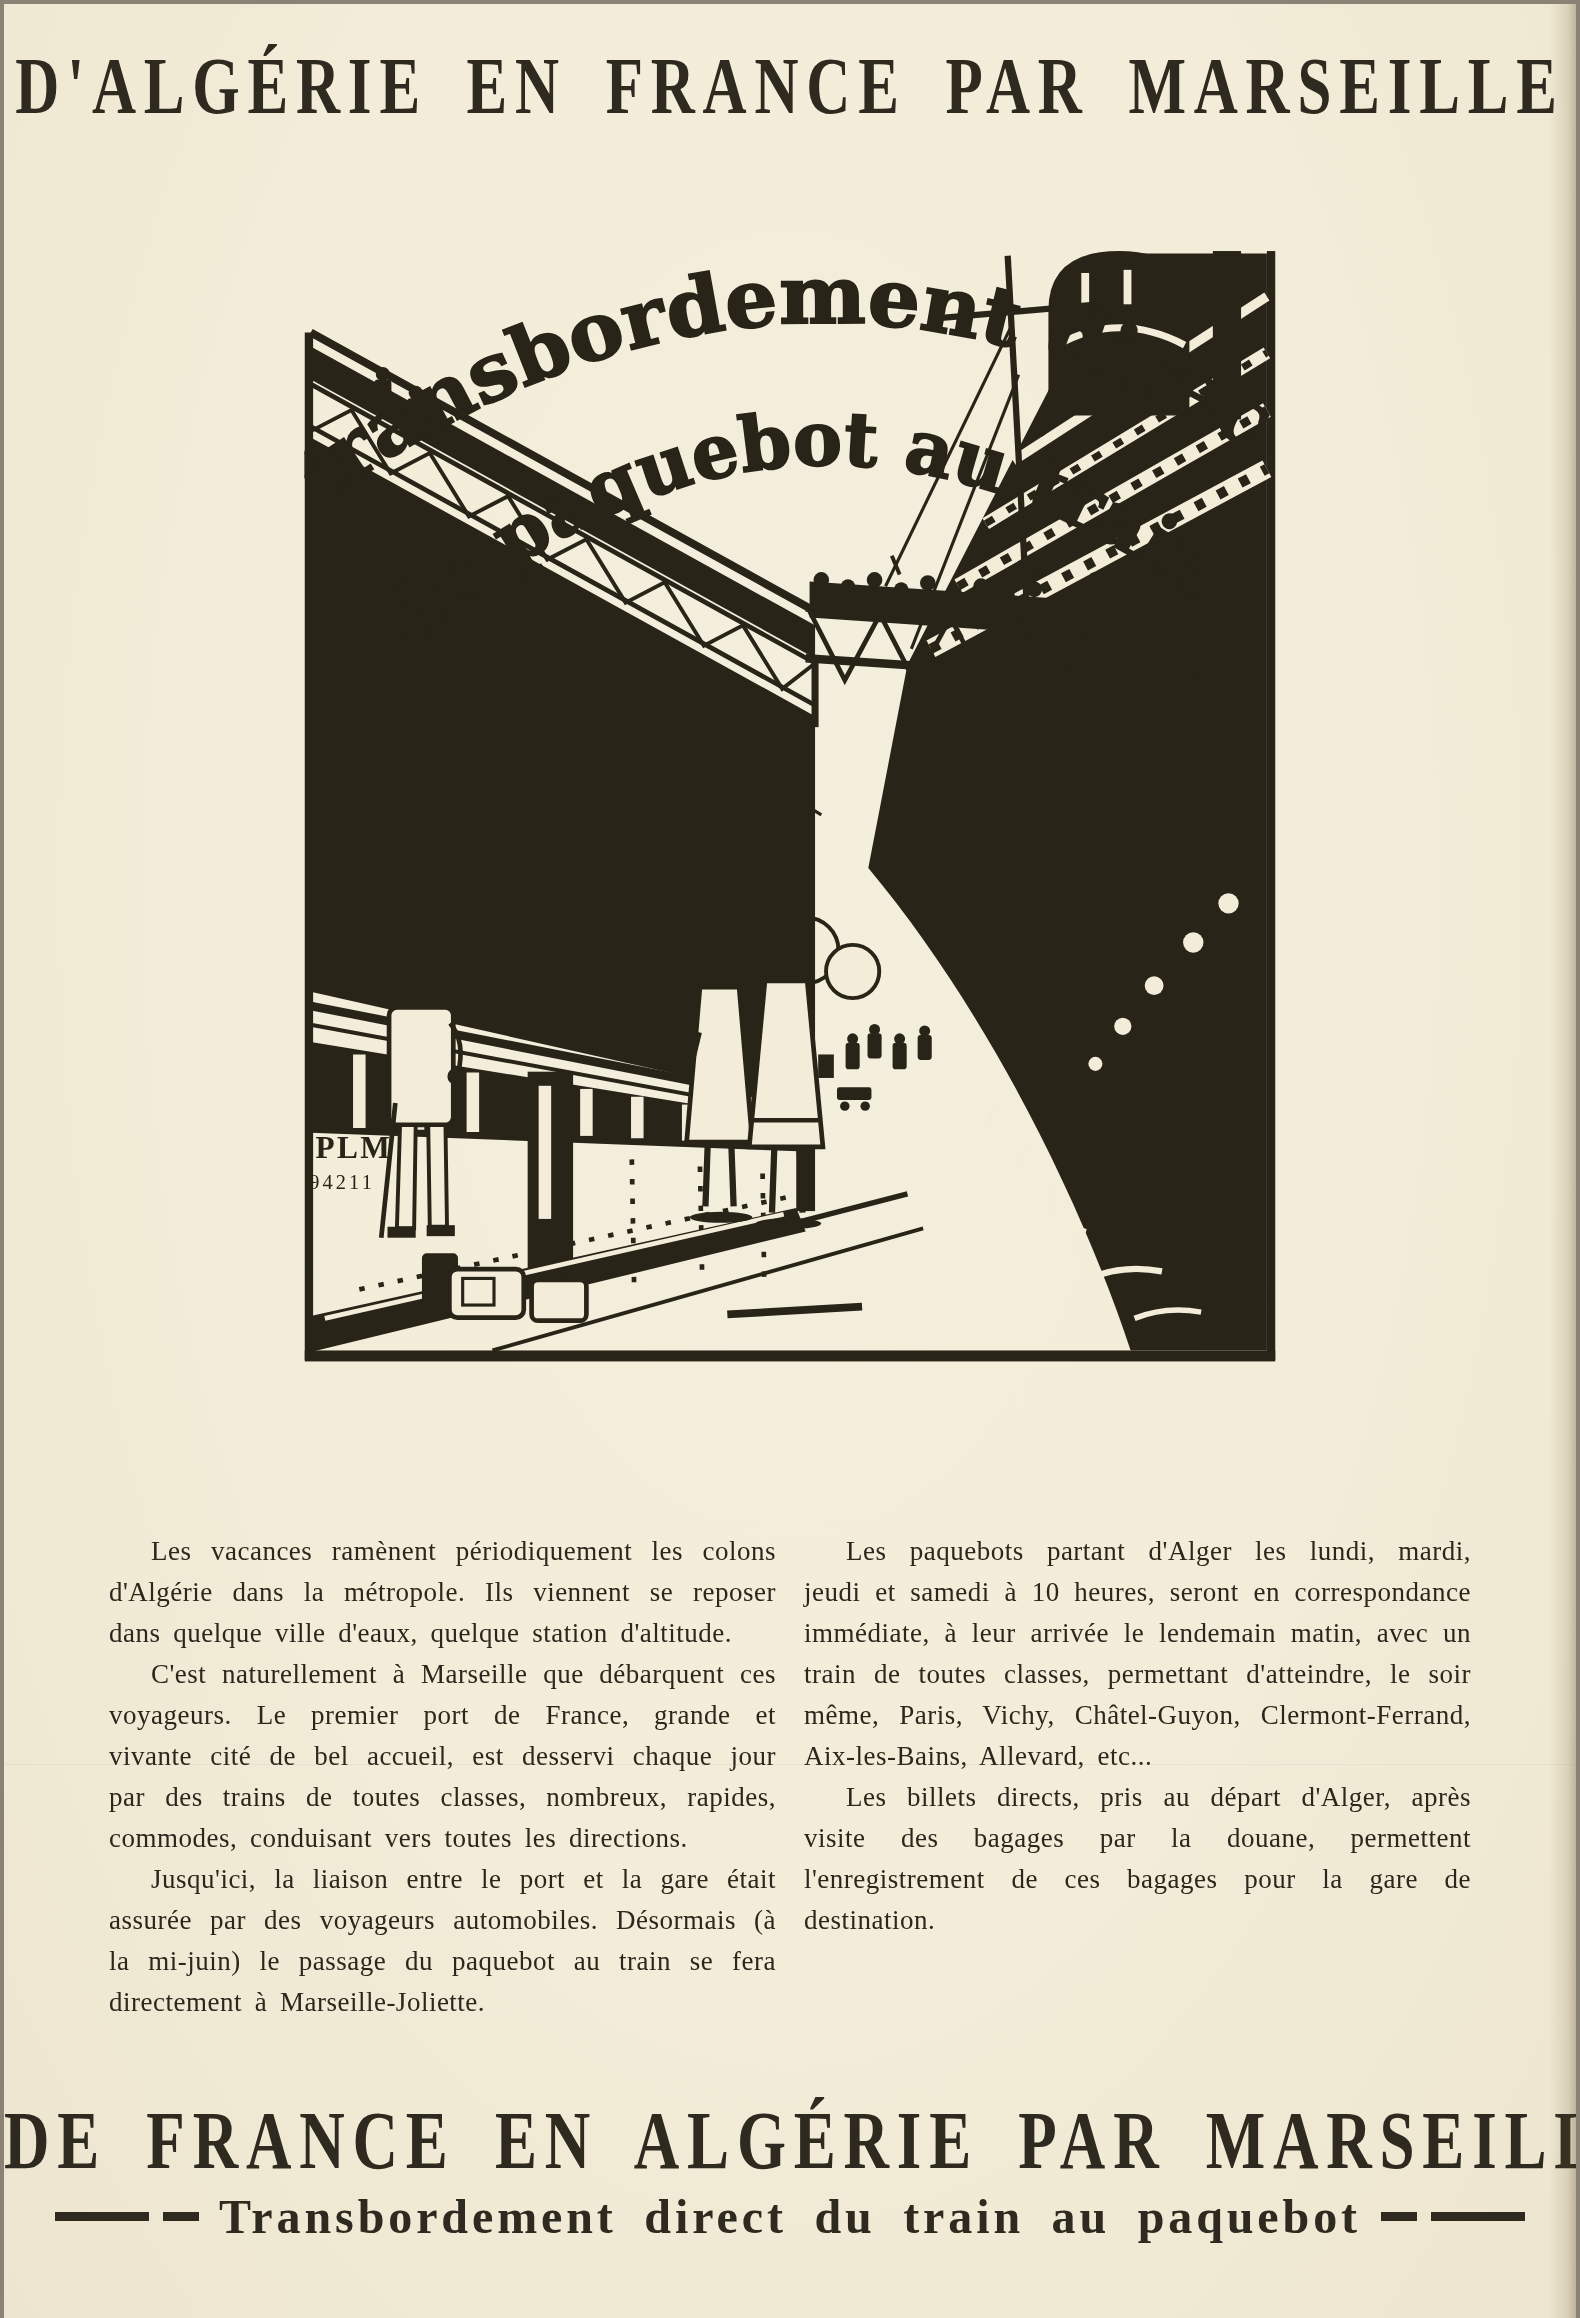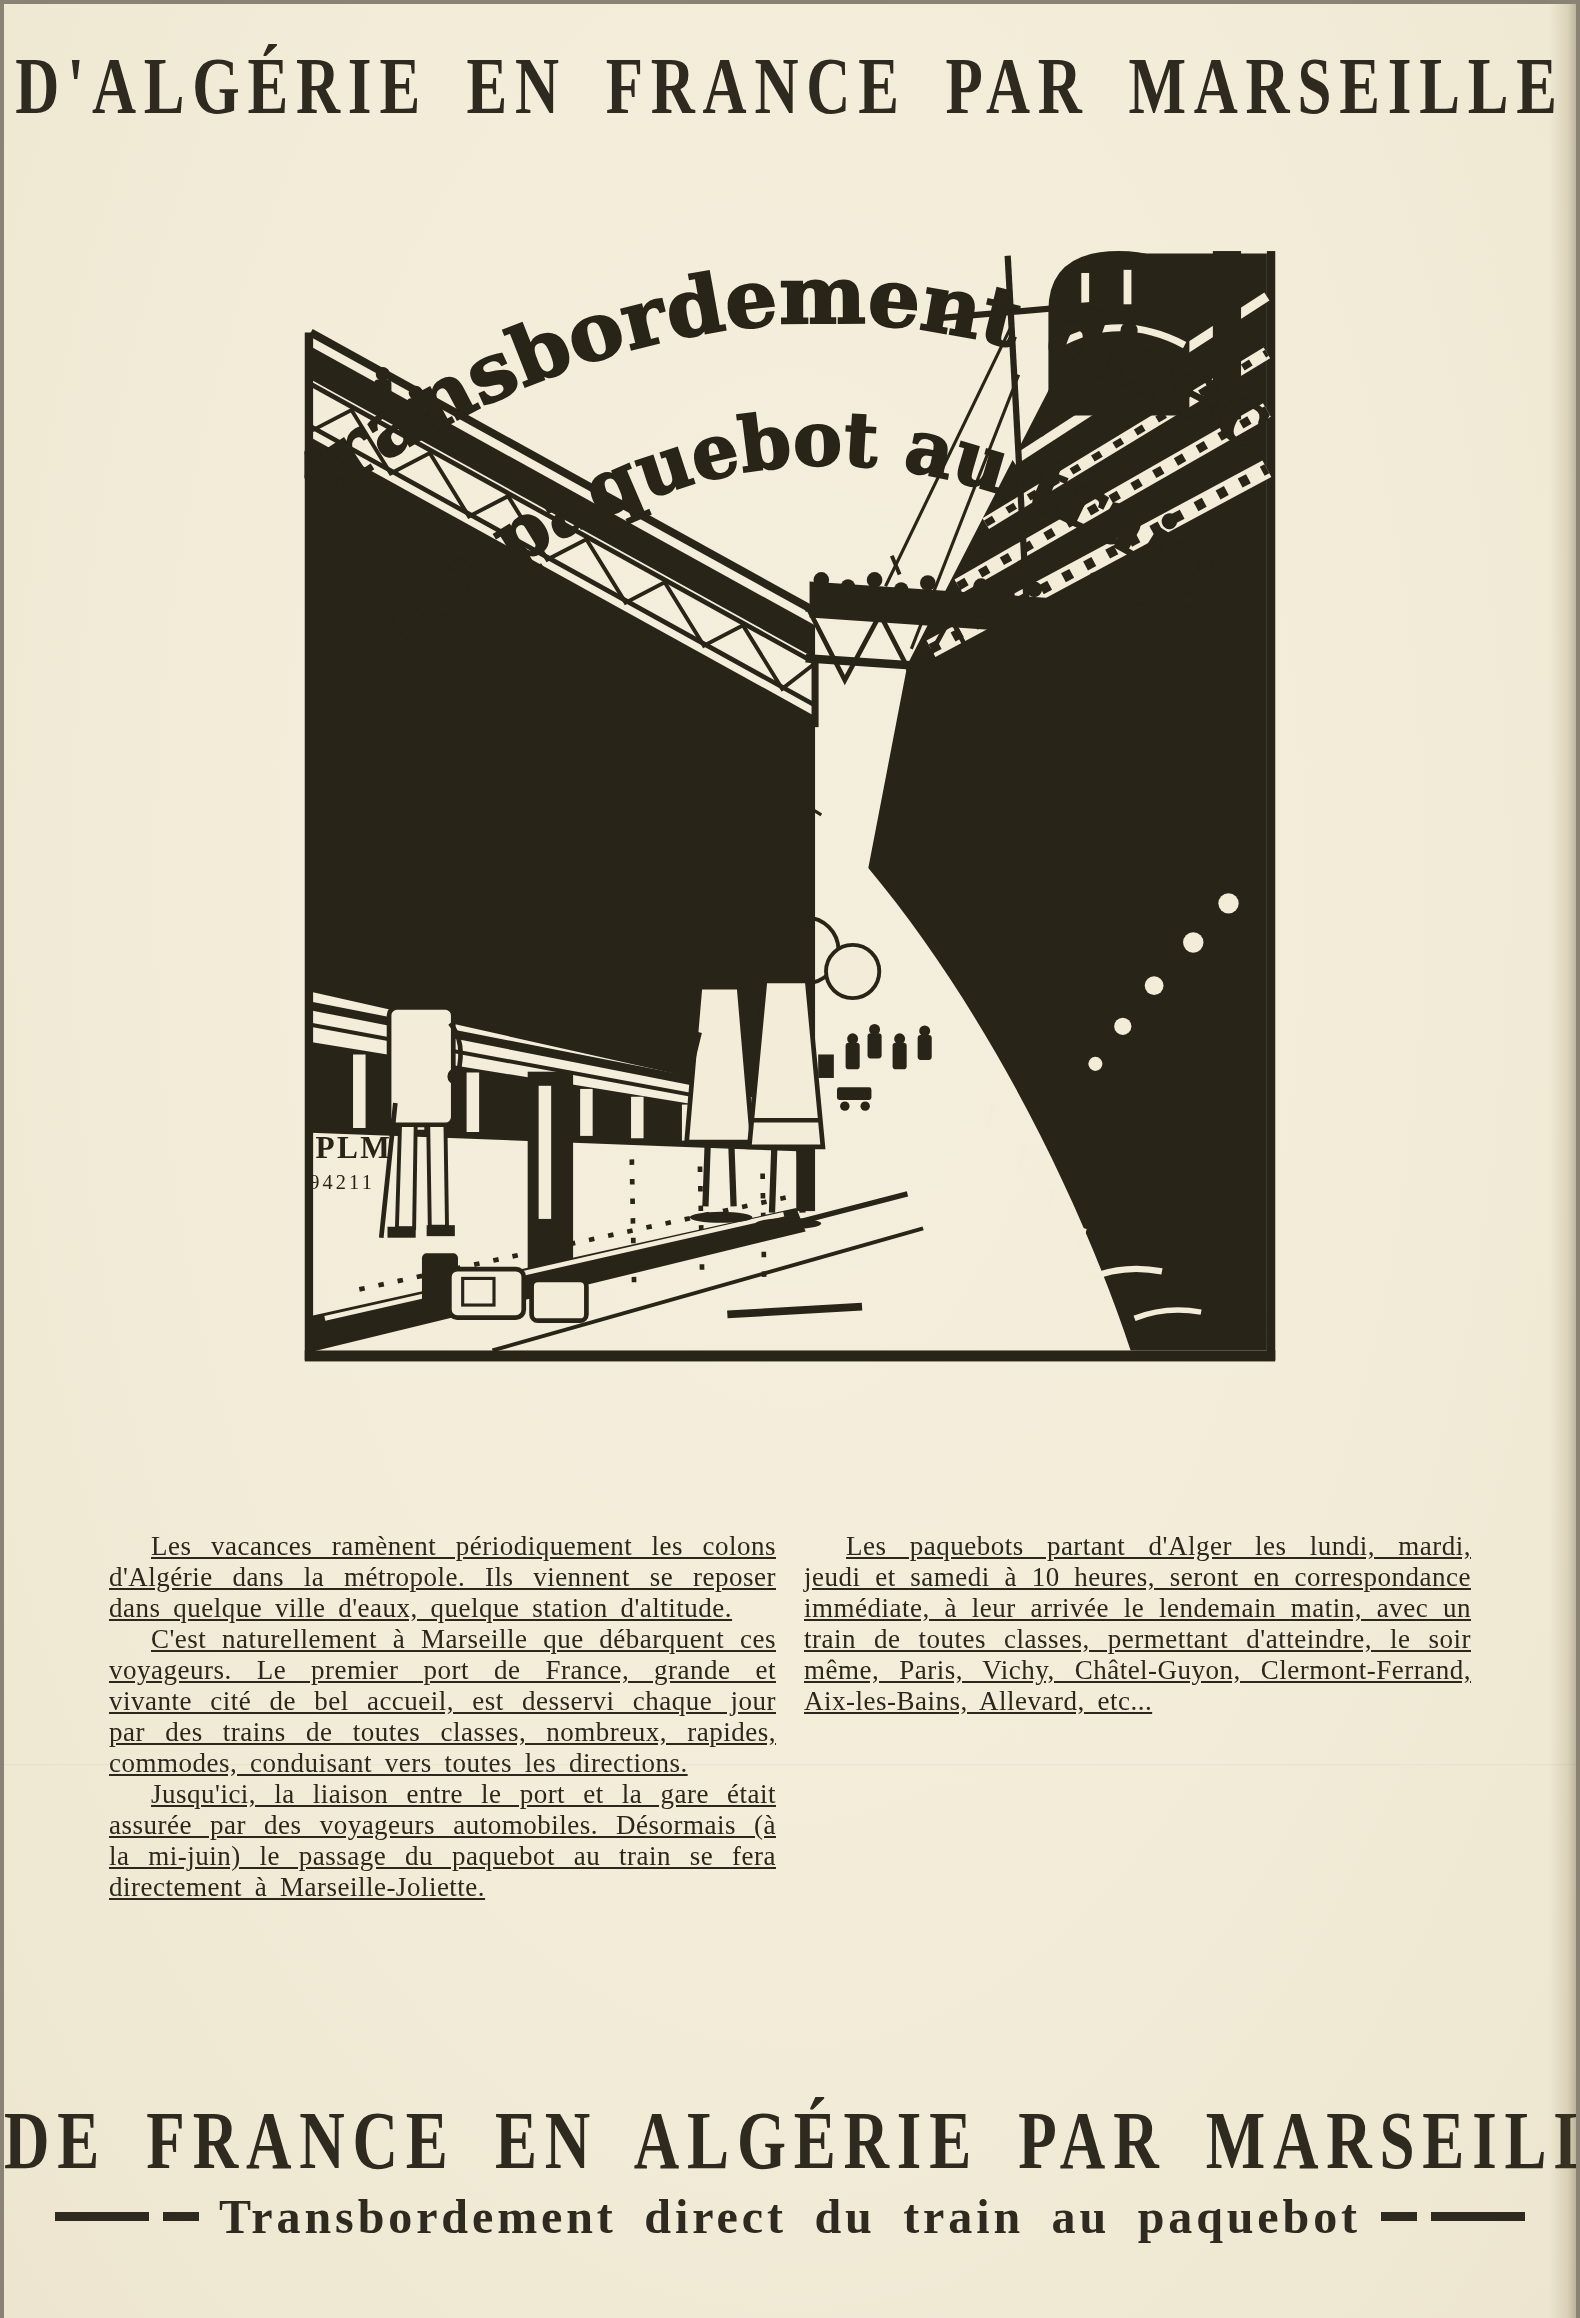--- a/index.html
+++ b/index.html
@@ -43,26 +43,25 @@
     transform:translateX(-50%);
   }
   .poster svg { display:block; width:100%; height:100%; }
   .columns {
     position:absolute; top:1527px; left:105px; right:105px;
     display:flex; gap:28px;
   }
   .col {
     flex:1;
     font-size:27px;
-    line-height:31px;
+    line-height:41px;
     text-align:justify;
     letter-spacing:0.5px;
     word-spacing:5.5px;
     color:#2b271d;
-    text-decoration:underline;
   }
   .col p { margin:0; text-indent:42px; }
   .footer-sub {
     position:absolute; top:2185px; left:0; right:0;
     display:flex; align-items:center; justify-content:center;
     font-size:48px; font-weight:bold;
     letter-spacing:3.9px; word-spacing:11.7px;
     color:#2e2a20; white-space:nowrap;
   }
   .rule { height:8.6px; background:#2e2a20; display:inline-block; }
@@ -316,20 +315,21 @@
   </div>
 
   <div class="columns">
     <div class="col">
       <p>Les vacances ramènent périodiquement les colons d'Algérie dans la métropole. Ils viennent se reposer dans quelque ville d'eaux, quelque station d'altitude.</p>
       <p>C'est naturellement à Marseille que débarquent ces voyageurs. Le premier port de France, grande et vivante cité de bel accueil, est desservi chaque jour par des trains de toutes classes, nombreux, rapides, commodes, conduisant vers toutes les directions.</p>
       <p>Jusqu'ici, la liaison entre le port et la gare était assurée par des voyageurs automobiles. Désormais (à la mi-juin) le passage du paquebot au train se fera directement à Marseille-Joliette.</p>
     </div>
     <div class="col">
       <p>Les paquebots partant d'Alger les lundi, mardi, jeudi et samedi à 10 heures, seront en correspondance immédiate, à leur arrivée le lendemain matin, avec un train de toutes classes, permettant d'atteindre, le soir même, Paris, Vichy, Châtel-Guyon, Clermont-Ferrand, Aix-les-Bains, Allevard, etc...</p>
+      <p>Les billets directs, pris au départ d'Alger, après visite des bagages par la douane, permettent l'enregistrement de ces bagages pour la gare de destination.</p>
     </div>
   </div>
 
   <h2 class="footer-title">DE FRANCE EN ALGÉRIE PAR MARSEILLE</h2>
 
   <div class="footer-sub">
     <span class="rule rule-long"></span>
     <span class="rule-gap"></span>
     <span class="rule rule-short"></span>
     <span class="sub-text">Transbordement direct du train au paquebot</span>

